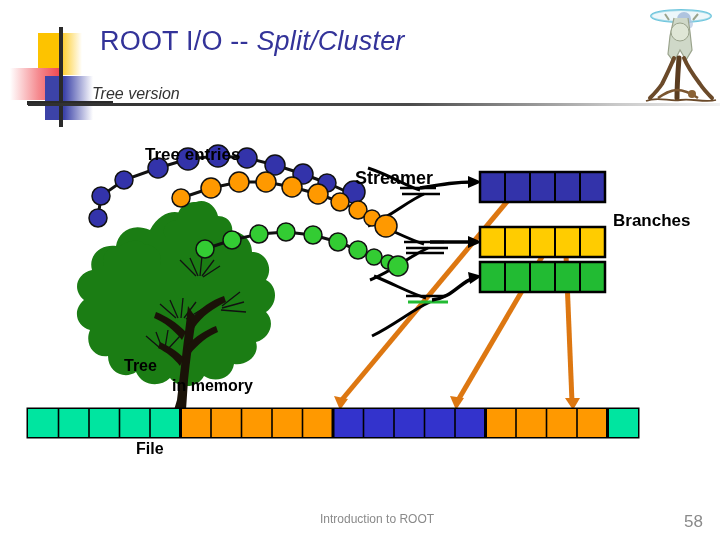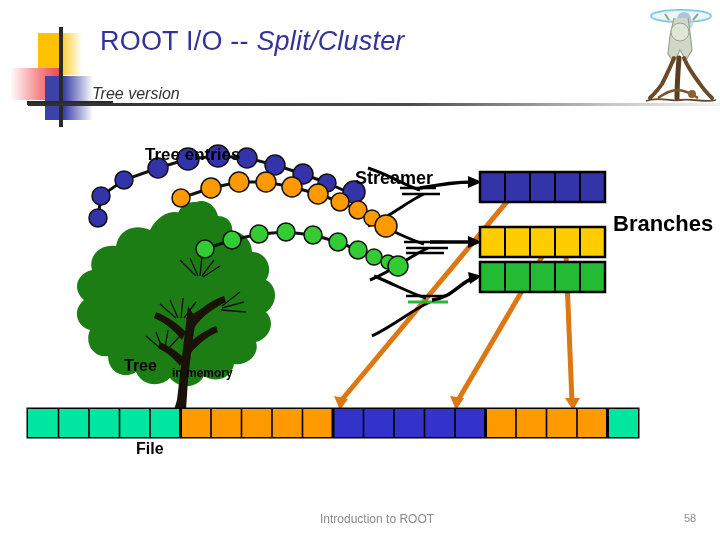--- a/index.html
+++ b/index.html
@@ -61,33 +61,33 @@
   
   #diagram { position: absolute; left: 0; top: 110px; width: 720px; height: 360px; }
   #diagram svg { display: block; }
 
   
   .lbl {
     position: absolute; color: #000000; font-weight: bold; white-space: nowrap;
   }
   #lbl-tree-entries { left: 145px; top: 145px; font-size: 17px; text-align: center; }
   #lbl-streamer     { left: 355px; top: 160px; font-size: 18px; margin-top: 8px; }
-  #lbl-branches     { left: 613px; top: 211px; font-size: 22px; }
+  #lbl-branches     { left: 613px; top: 211px; font-size: 17px; }
   #lbl-tree-mem-a   { left: 115px; top: 357px; font-size: 16px; margin-left: 9px; }
-  #lbl-tree-mem-b   { left: 172px; top: 366px; font-size: 12px; }
+  #lbl-tree-mem-b   { left: 172px; top: 377px; font-size: 16px; }
   #lbl-file         { left: 136px; top: 440px; font-size: 16px; }
 
   
   #footer-text {
     position: absolute; left: 320px; top: 512px;
     font-size: 12px; color: #8a8a8a;
   }
   #footer-page {
     position: absolute; left: 684px; top: 512px;
-    font-size: 11px; color: #8a8a8a;
+    font-size: 17px; color: #8a8a8a;
   }
 </style>
 </head>
 <body>
 
 <div id="deco">
   <div class="deco-yellow"></div>
   <div class="deco-red"></div>
   <div class="deco-blue"></div>
   <div class="deco-vline"></div>

